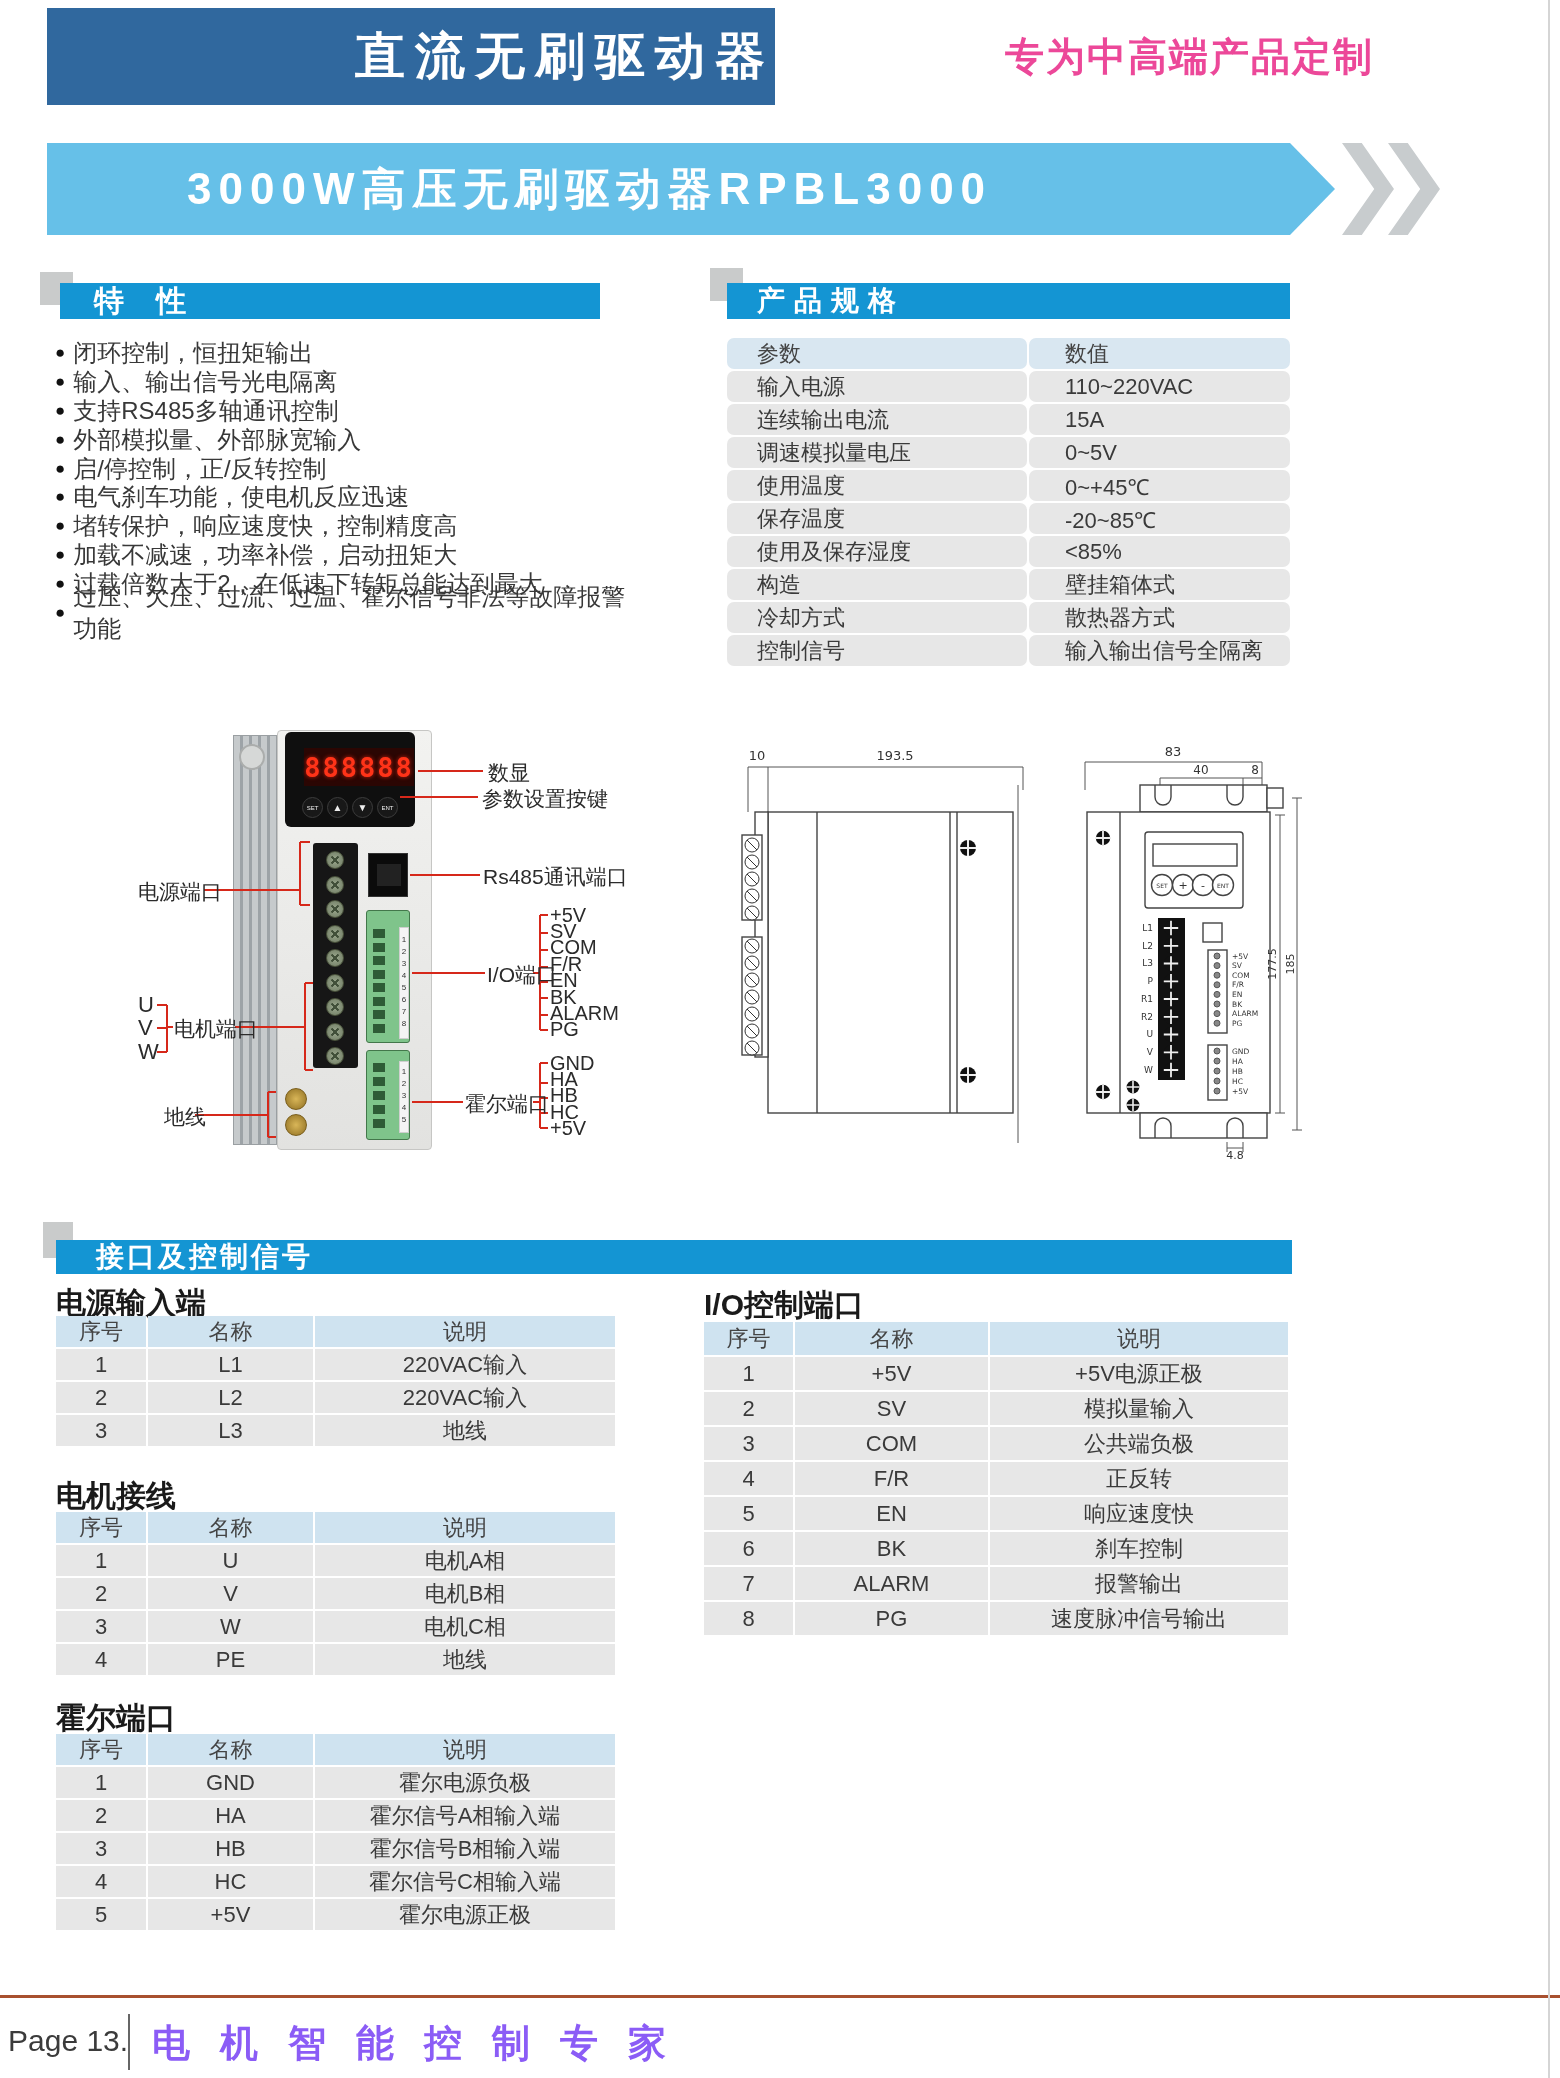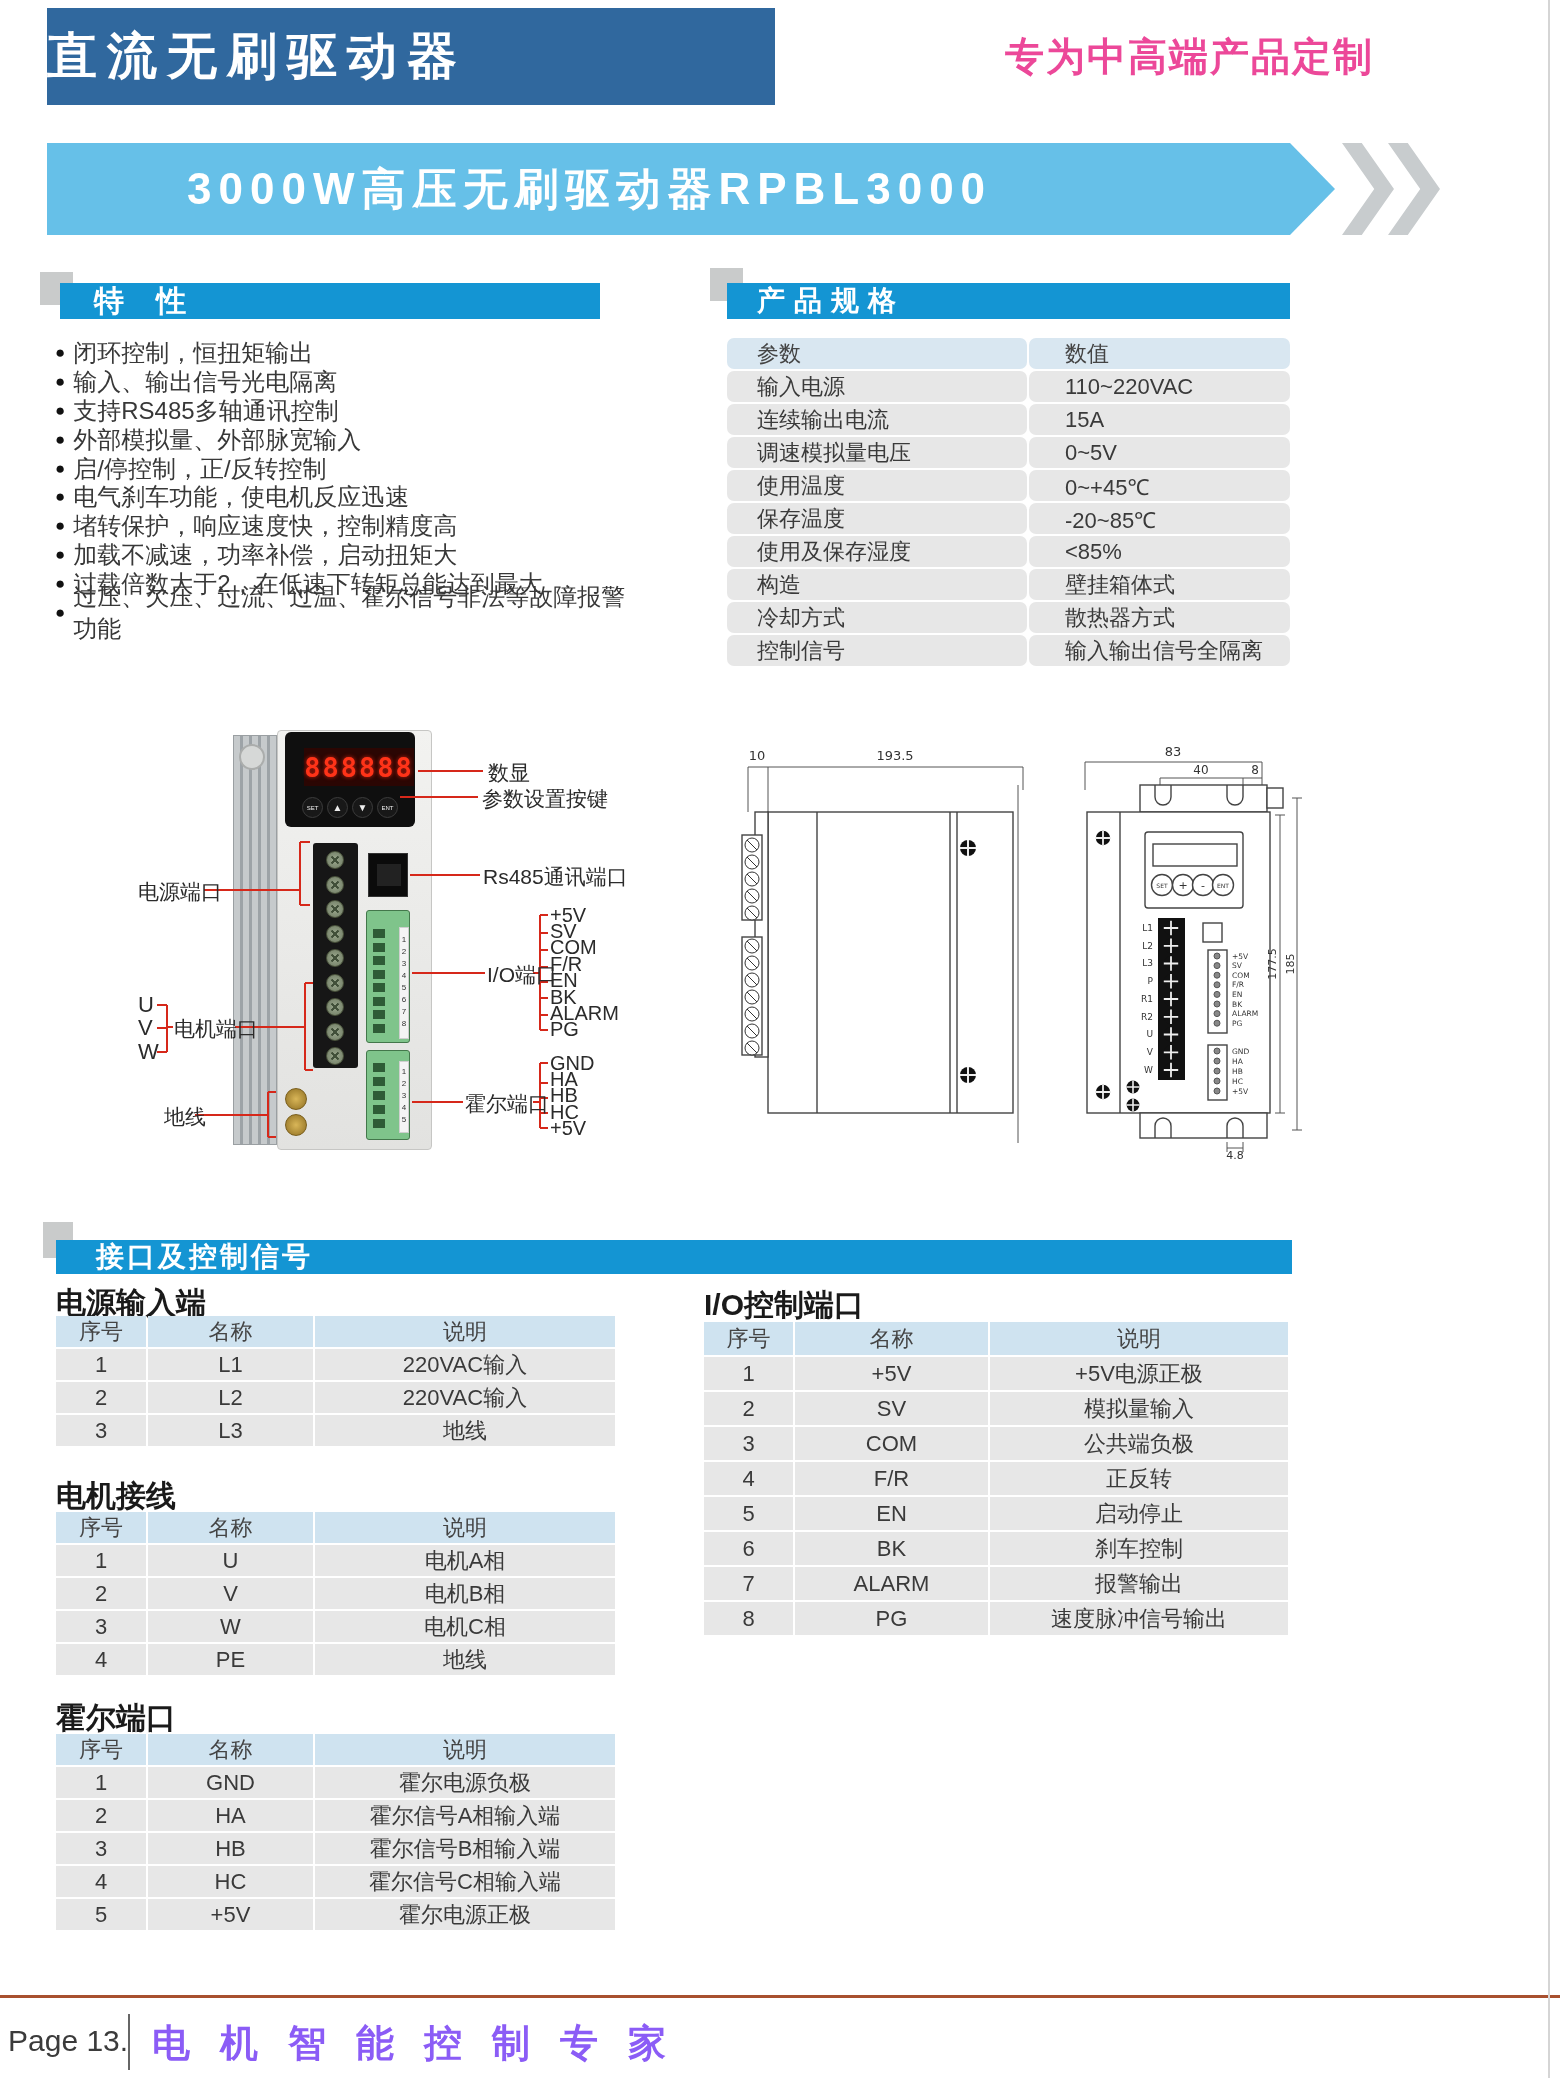--- a/index.html
+++ b/index.html
@@ -3,21 +3,21 @@
 <meta charset="utf-8">
 <style>
   * { box-sizing: border-box; margin: 0; padding: 0; }
   body { background:#fff; font-family:"Liberation Sans", sans-serif; }
   #page { position:relative; width:1560px; height:2078px; background:#fff; overflow:hidden; }
   .abs { position:absolute; }
   .nowrap { white-space:nowrap; }
 
   
   #hdr-box { left:47px; top:8px; width:728px; height:97px; background:#30689E;
-             display:flex; align-items:center; justify-content:flex-start; }
+             display:flex; align-items:center; justify-content:flex-end; }
   #hdr-box .t { color:#fff; font-size:50px; font-weight:bold; letter-spacing:10px; }
   #hdr-slogan { left:1005px; top:30px; color:#ec4899; font-size:39px; font-weight:bold; letter-spacing:2px; }
 
   
   #banner { left:47px; top:143px; width:1288px; height:92px; background:#66C0E8;
             clip-path:polygon(0 0, 1243px 0, 100% 50%, 1243px 100%, 0 100%);
             display:flex; align-items:center; }
   #banner .t { color:#fff; font-size:44px; font-weight:bold; letter-spacing:7px; padding-left:140px; }
   .chev { width:52px; height:92px; background:#C8CCCE;
           clip-path:polygon(0 0,38% 0,100% 50%,38% 100%,0 100%,62% 50%); }
@@ -516,21 +516,21 @@
         <div class="td c2">公共端负极</div>
       </div>
       <div class="tr">
         <div class="td c0">4</div>
         <div class="td c1">F/R</div>
         <div class="td c2">正反转</div>
       </div>
       <div class="tr">
         <div class="td c0">5</div>
         <div class="td c1">EN</div>
-        <div class="td c2">启动停止</div>
+        <div class="td c2">响应速度快</div>
       </div>
       <div class="tr">
         <div class="td c0">6</div>
         <div class="td c1">BK</div>
         <div class="td c2">刹车控制</div>
       </div>
       <div class="tr">
         <div class="td c0">7</div>
         <div class="td c1">ALARM</div>
         <div class="td c2">报警输出</div>

